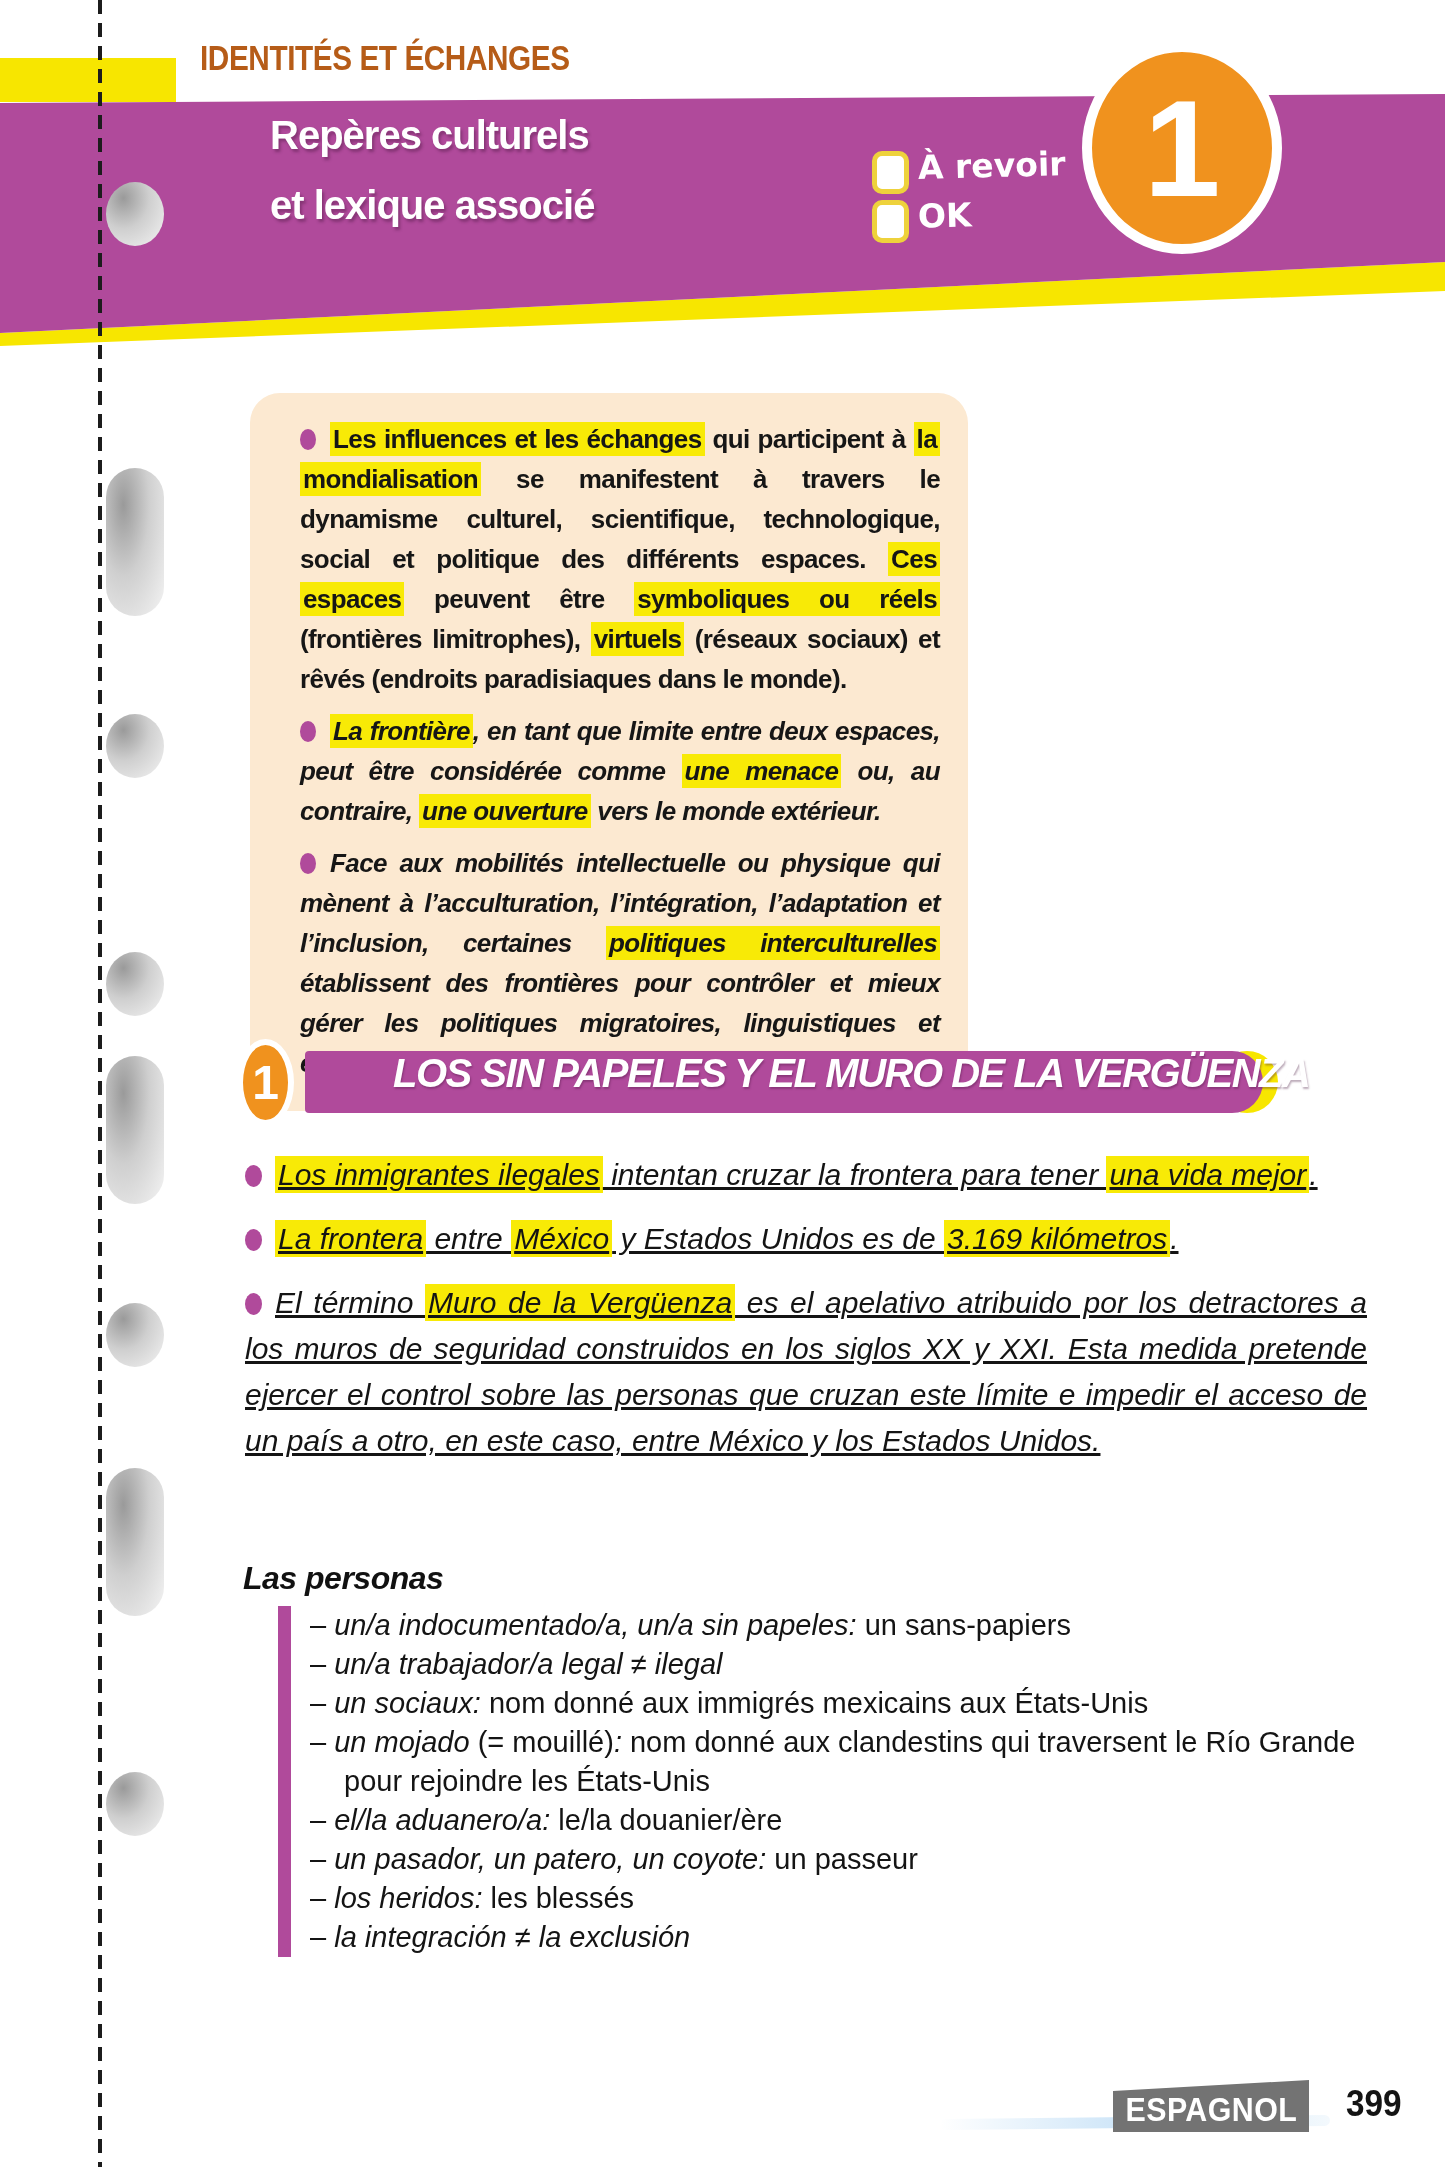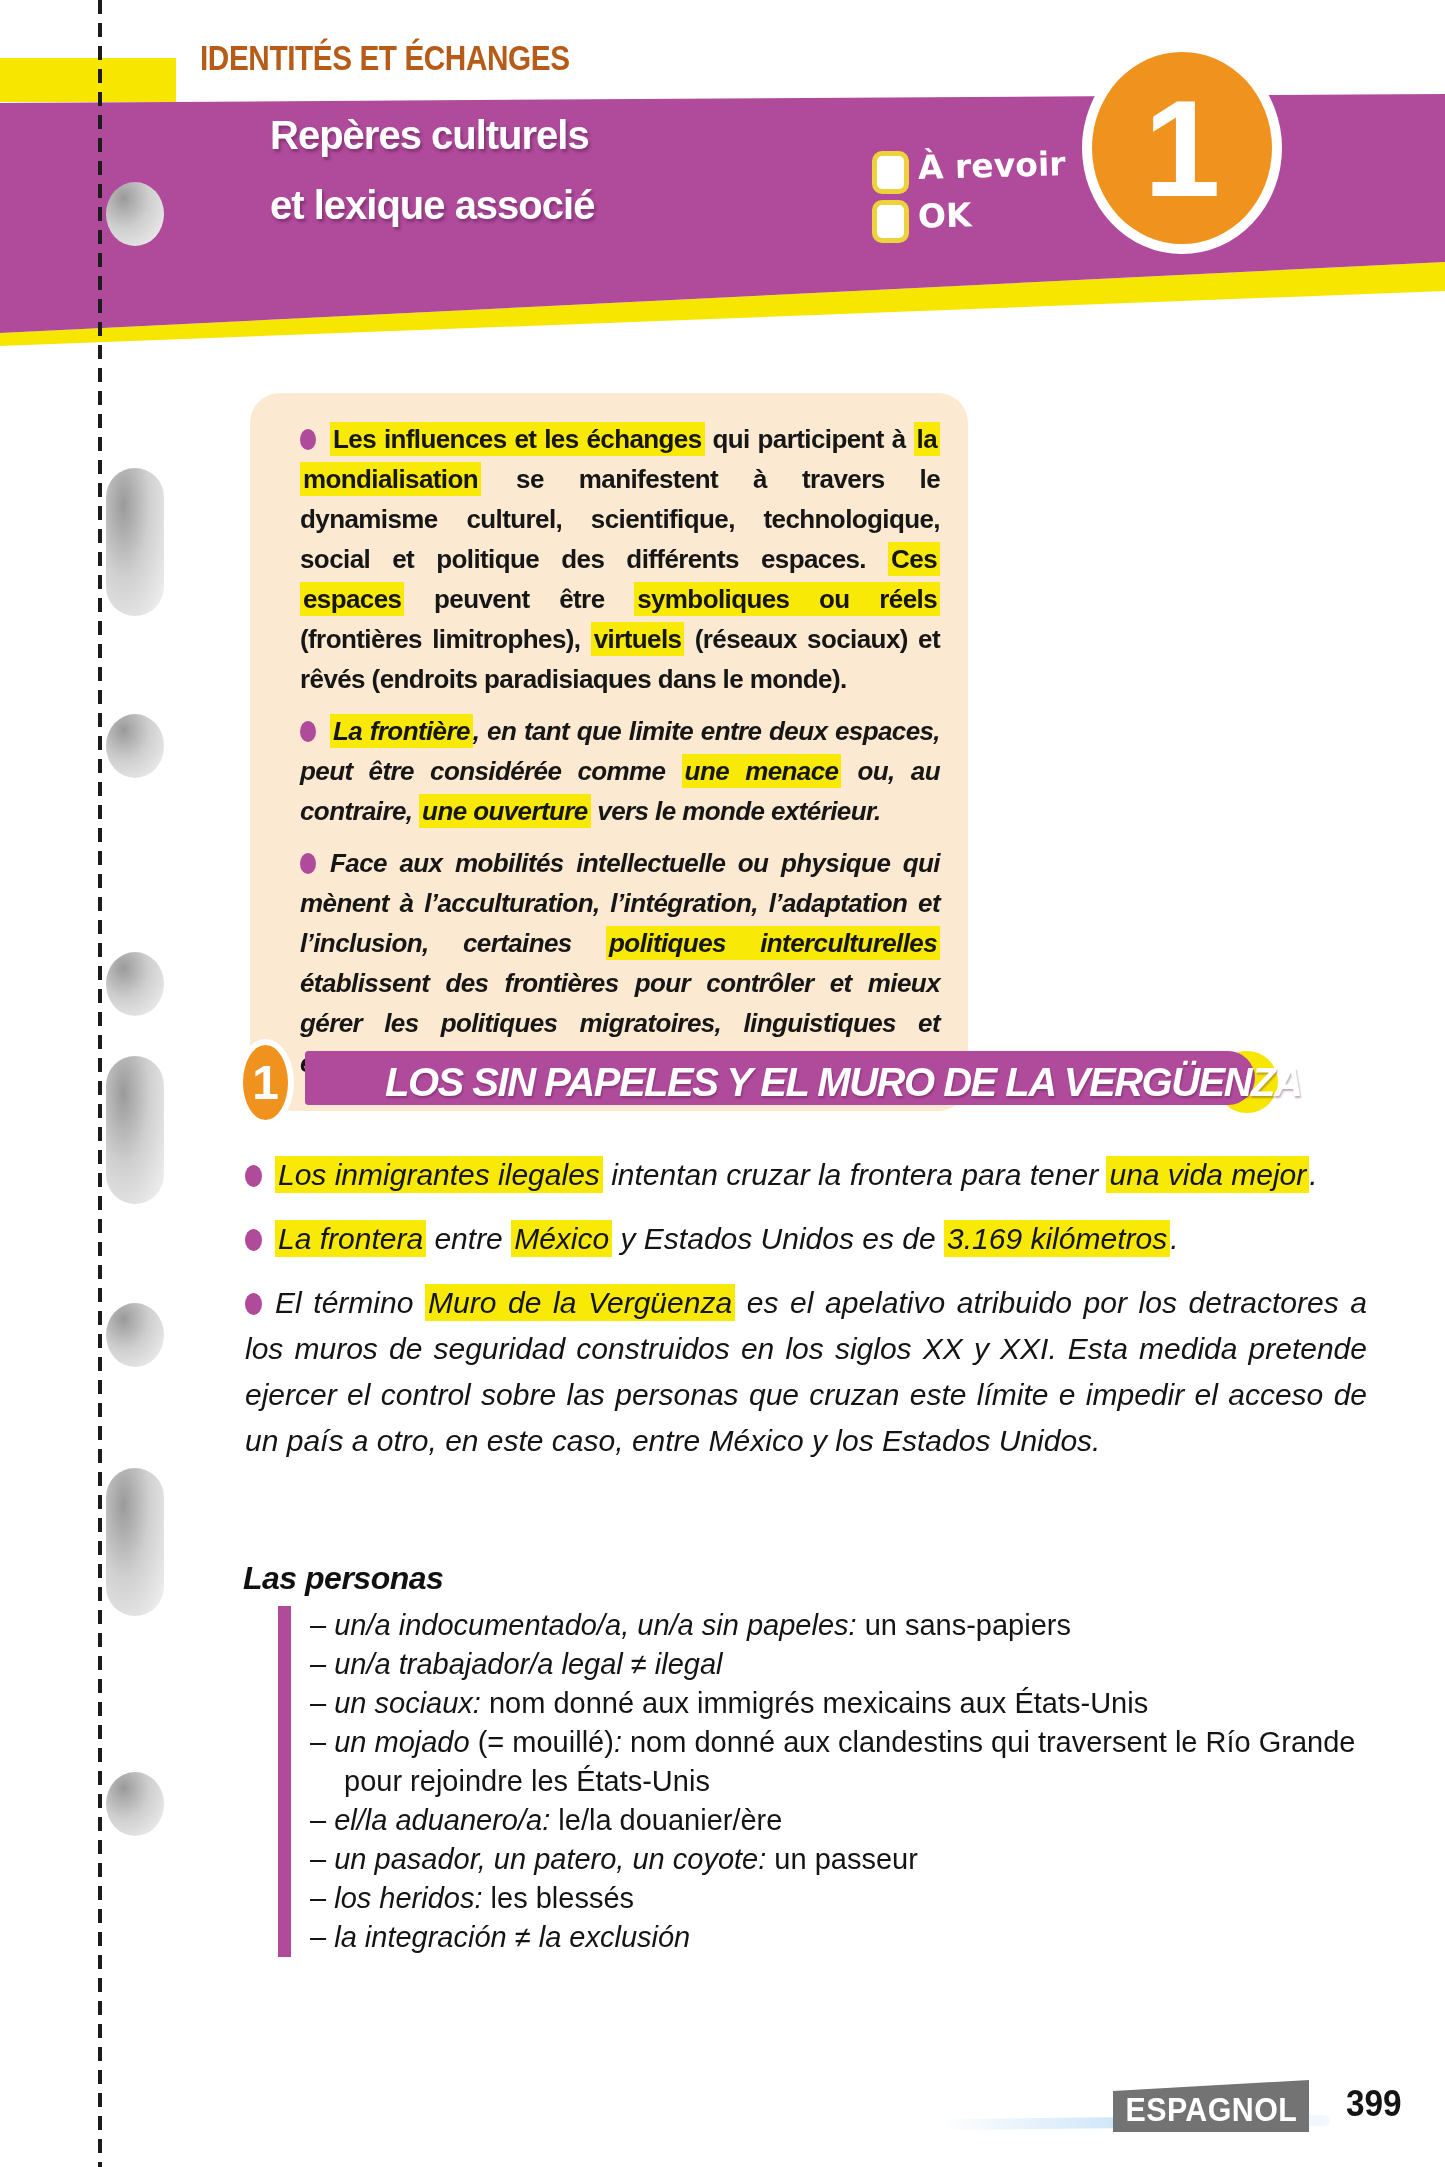--- a/index.html
+++ b/index.html
@@ -44,34 +44,34 @@
     letter-spacing:-0.6px; text-align:justify; color:#161616; }
   .intro-box p + p { margin-top:12px;font-style:italic; }
   .bullet { display:inline-block; width:16px; height:21px; border-radius:50%;
     background:#b04a9b; margin-right:14px; vertical-align:-2px; }
   .hl { background:#f8ea06; padding:2px 3px; box-decoration-break:clone;
     -webkit-box-decoration-break:clone; }
 
   
   .banner-yellow-tip { position:absolute; left:1216px; top:1051px; width:62px; height:62px;
     background:#f7e600; border-radius:50%; }
-  .banner-bar { position:absolute; left:305px; top:1051px; width:950px; height:54px;
-    background:#b04a9b; border-radius:4px 31px 31px 4px; display:flex; align-items:flex-end; }
+  .banner-bar { position:absolute; left:305px; top:1051px; width:950px; height:62px;
+    background:#b04a9b; border-radius:4px 31px 31px 4px; display:flex; align-items:flex-start;padding-left:8px; }
   .banner-title { color:#fff; font-weight:bold; font-style:italic; font-size:40px;
     letter-spacing:-1.5px; padding-left:80px; white-space:nowrap;
     text-shadow:1px 2px 2px rgba(70,20,60,0.35); }
   .section-badge { position:absolute; left:237px; top:1039px; width:57px; height:87px;
     background:#f0921e; border:6px solid #fff; border-radius:50%; box-sizing:border-box;
     display:flex; align-items:center; justify-content:center; }
   .section-badge span { color:#fff; font-size:48px; font-weight:bold; }
 
   
   .es-wrap { position:absolute; left:245px; top:1152px; width:1122px; }
   .es-wrap p { margin:0 0 18px 0; font-size:30px; line-height:46px; font-style:italic;
-    text-align:justify; color:#141414; }
+    text-align:justify; color:#141414;text-decoration:underline; }
   .es-wrap .bullet { width:17px; height:22px; margin-right:13px; }
 
   
   .vocab-heading { position:absolute; left:243px; top:1560px; font-size:32px;
     font-weight:bold; font-style:italic; color:#111; letter-spacing:-0.5px; }
   .vocab-list { position:absolute; left:278px; top:1606px; width:1085px;
     border-left:13px solid #b04a9b; padding-left:19px; box-sizing:border-box; }
   .vocab-item { font-size:29px; line-height:39px; color:#141414;
     padding-left:34px; text-indent:-34px; }
   .vocab-item::before { content:"– "; font-style:normal; }

